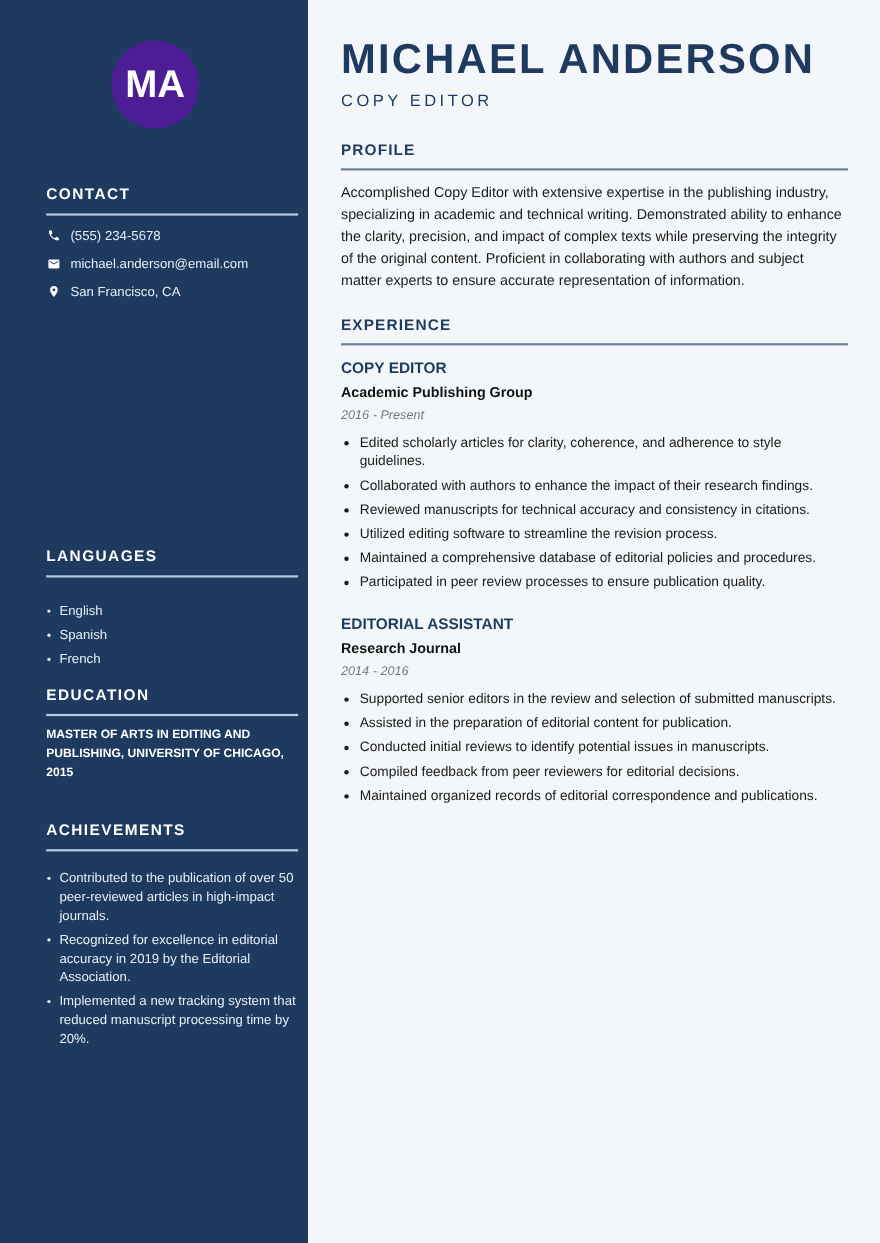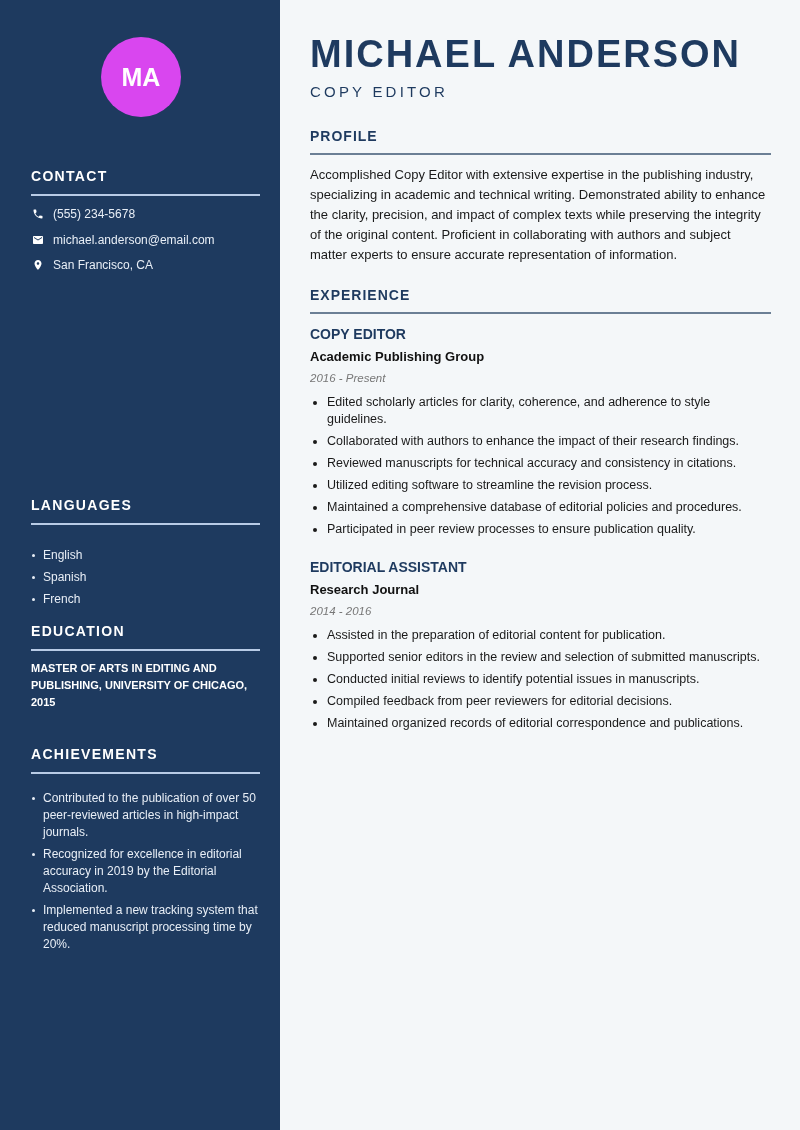--- a/index.html
+++ b/index.html
@@ -12,25 +12,25 @@
     .sidebar {
       position: absolute; left: 0; top: 0;
       width: 280px; height: 1130px;
       background: #1e3a5f;
       color: #ffffff;
       padding: 0 26px;
     }
     .avatar {
       position: absolute; left: 101px; top: 37px;
       width: 80px; height: 80px; border-radius: 50%;
-      background: #d946ef;
+      background: #4c1d95;
       display: flex; align-items: center; justify-content: center;
-      color: #fff; font-weight: 700; font-size: 25px; letter-spacing: 0px;
+      color: #fff; font-weight: 700; font-size: 35px; letter-spacing: 0px;
     }
-    .side-section { position: absolute; left: 31px; width: 229px; }
+    .side-section { position: absolute; left: 42px; width: 229px; }
     .side-title {
       font-size: 14px; font-weight: 700; letter-spacing: 1.3px;
       color: #ffffff; height: 17px; line-height: 17px;
     }
     .side-rule { height: 1.5px; background: #b8cbe6; margin-top: 9px; }
     .contact-row {
       display: flex; align-items: center; height: 25.5px;
       font-size: 12px; color: #e8eef6;
     }
     .contact-row .ico { width: 14px; height: 14px; margin-right: 8px; display: flex; align-items: center; justify-content: center; }
@@ -178,20 +178,20 @@
       <li>Maintained a comprehensive database of editorial policies and procedures.</li>
       <li>Participated in peer review processes to ensure publication quality.</li>
     </ul>
   </div>
 
   <div class="job" style="top:559px;">
     <div class="job-role">EDITORIAL ASSISTANT</div>
     <div class="job-company">Research Journal</div>
     <div class="job-dates">2014 - 2016</div>
     <ul class="job-bullets">
+      <li>Supported senior editors in the review and selection of submitted manuscripts.</li>
       <li>Assisted in the preparation of editorial content for publication.</li>
-      <li>Supported senior editors in the review and selection of submitted manuscripts.</li>
       <li>Conducted initial reviews to identify potential issues in manuscripts.</li>
       <li>Compiled feedback from peer reviewers for editorial decisions.</li>
       <li>Maintained organized records of editorial correspondence and publications.</li>
     </ul>
   </div>
 </main>
 
 </body></html>

